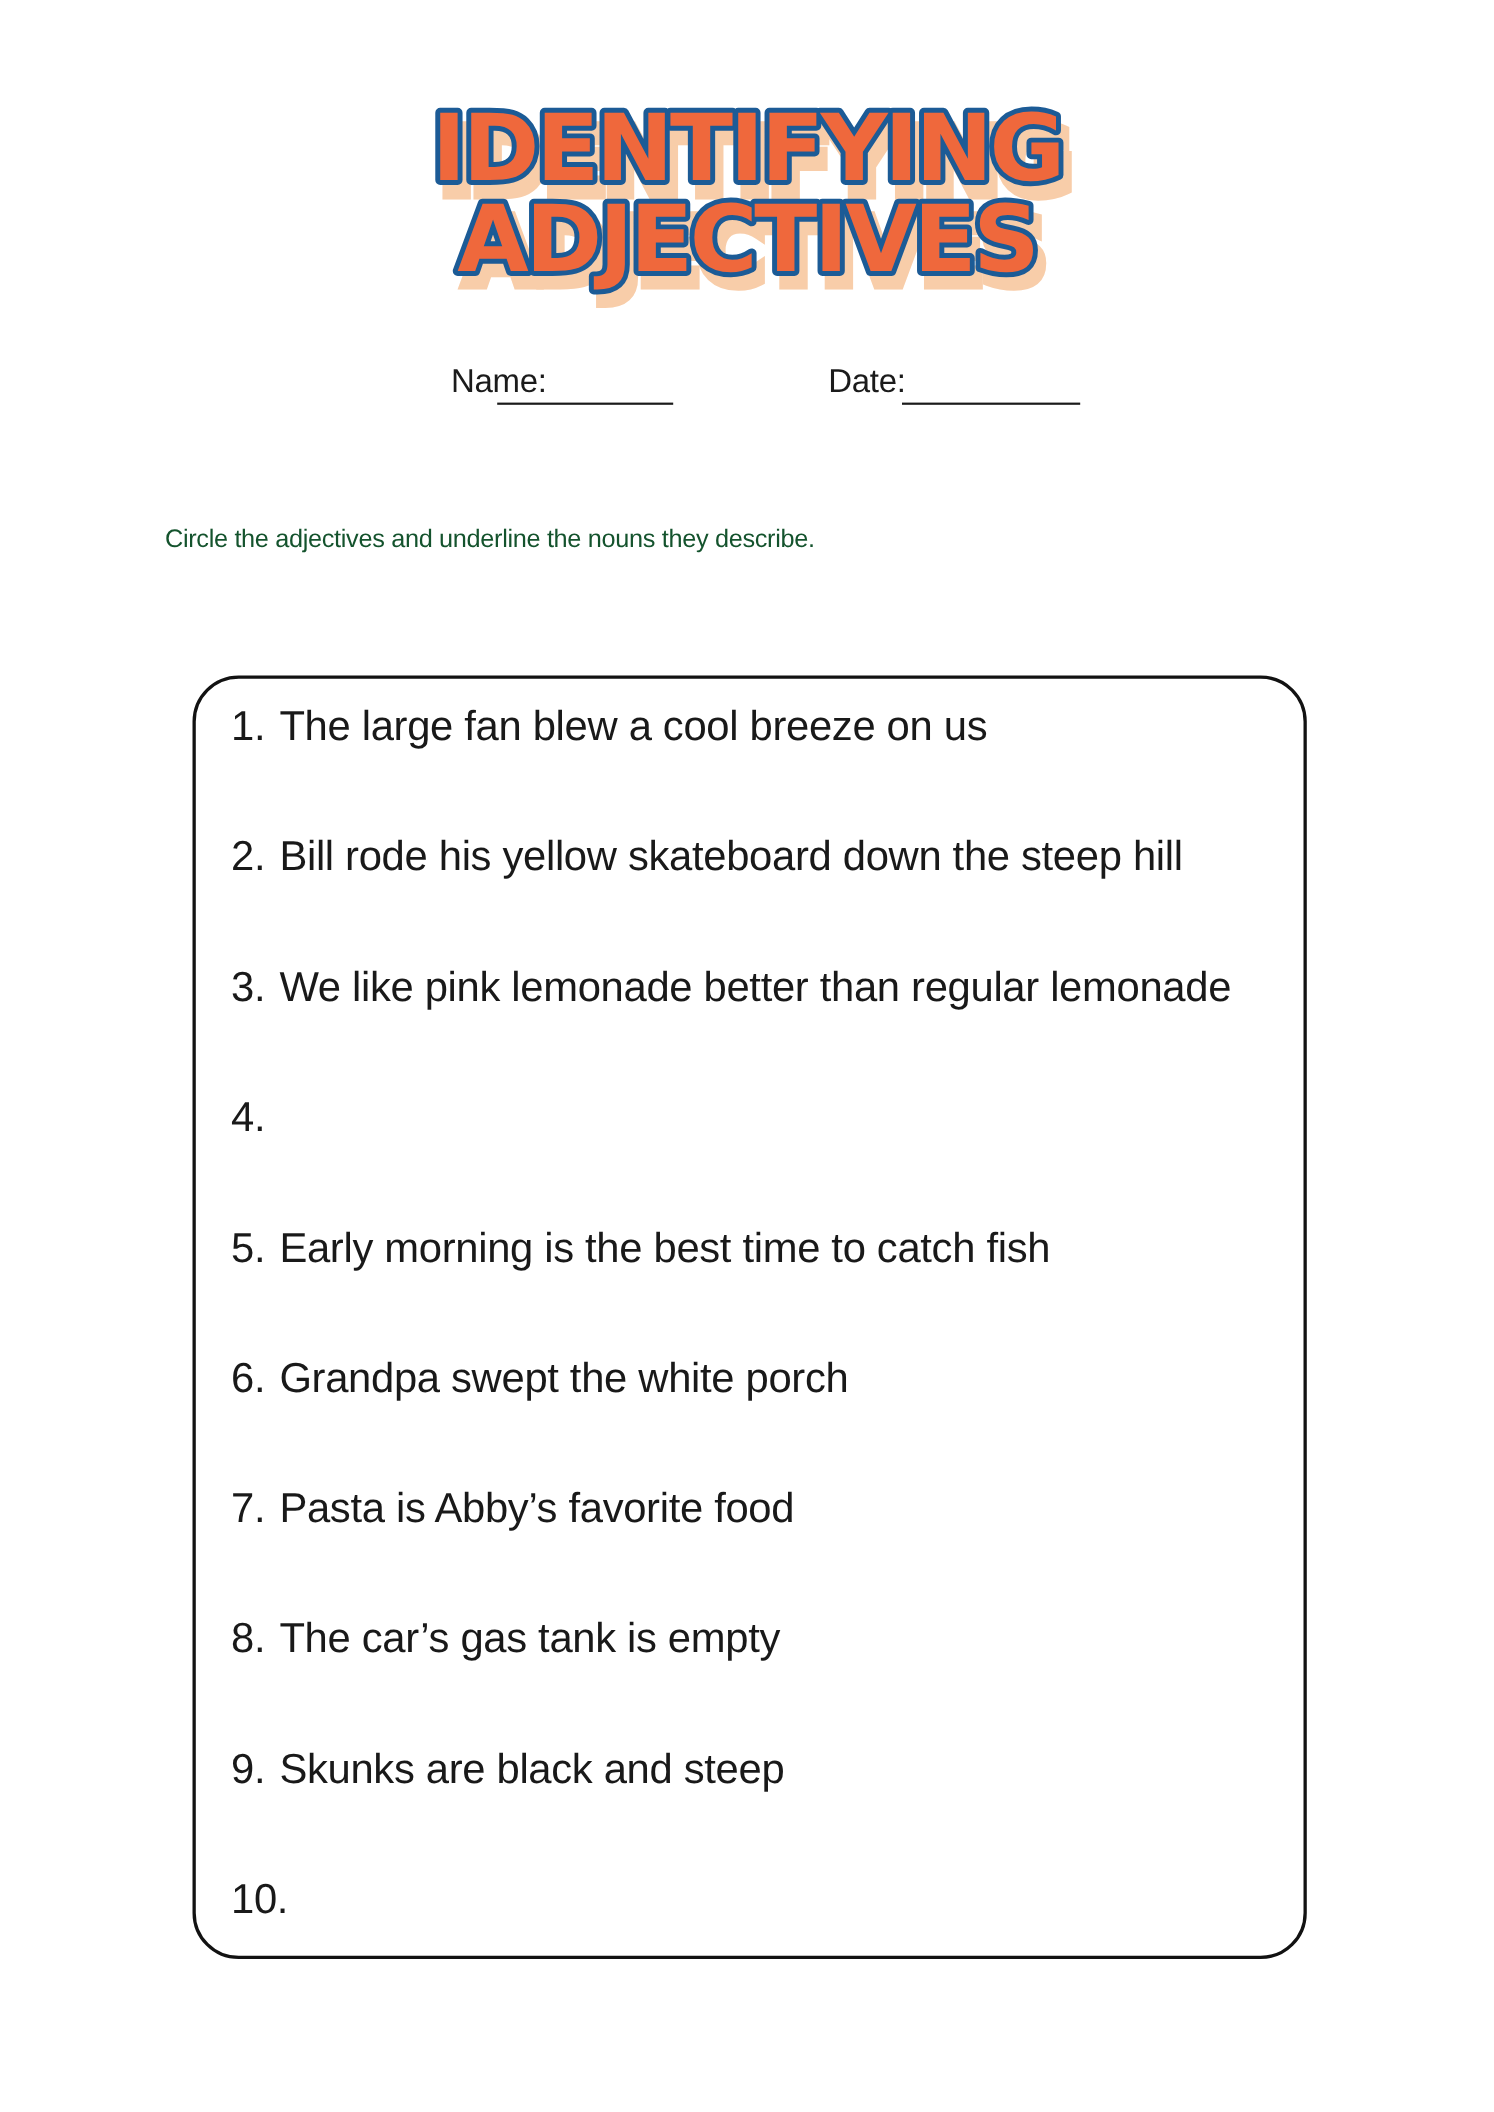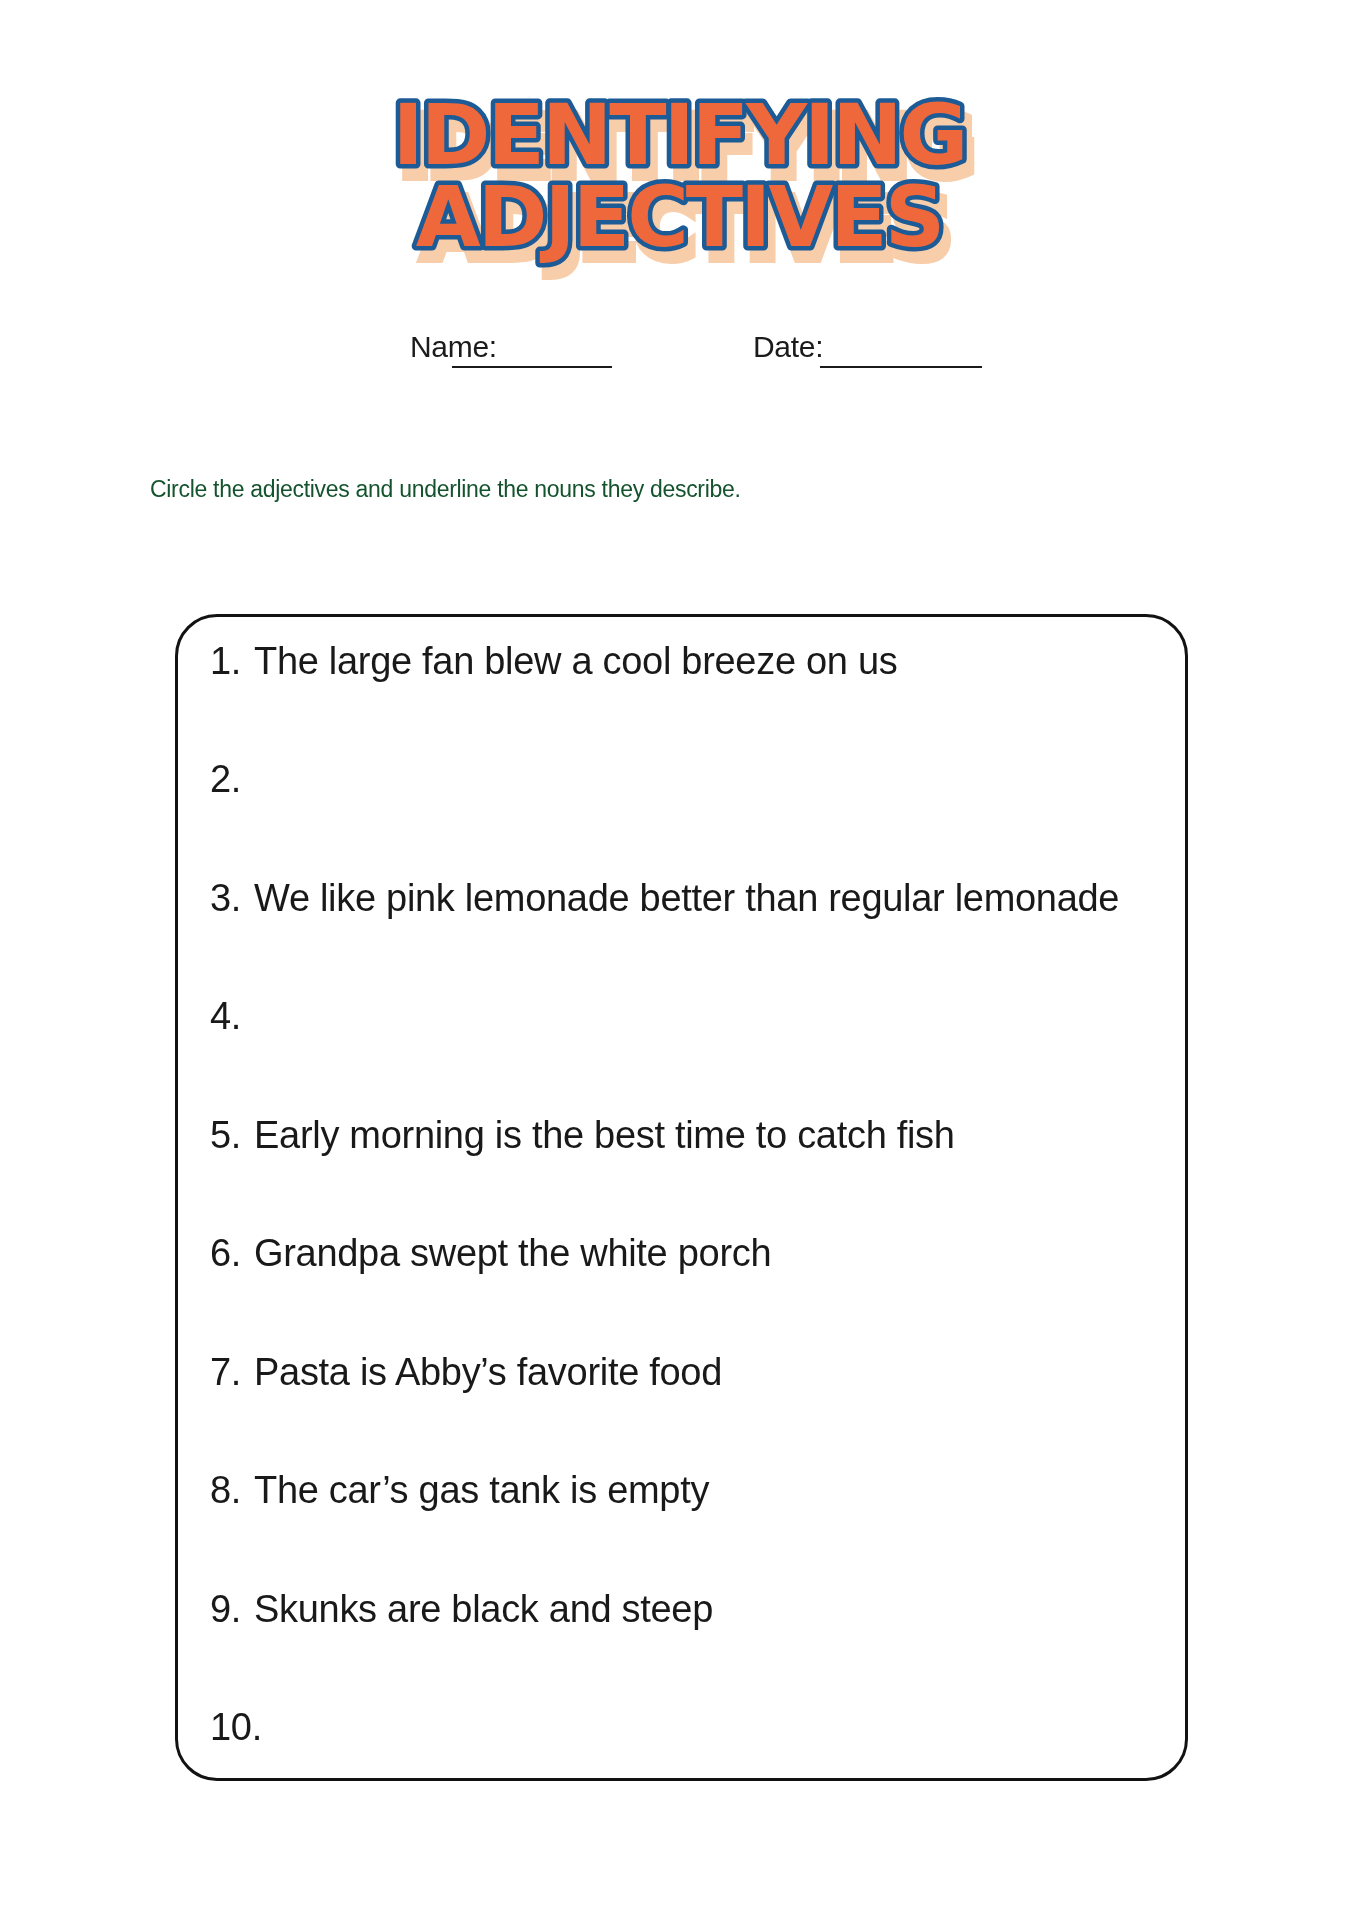--- a/index.html
+++ b/index.html
@@ -142,20 +142,21 @@
 
   <div class="sentence-box">
     <ol class="sentence-list" id="sentence-list">
   <li class="sentence-item">
     <span class="sentence-number">1.</span>
     <span class="sentence-text">The large fan blew a cool breeze on us</span>
   </li>
 
   <li class="sentence-item">
     <span class="sentence-number">2.</span>
+    <span class="sentence-text">Bill rode his yellow skateboard down the steep hill</span>
   </li>
 
   <li class="sentence-item">
     <span class="sentence-number">3.</span>
     <span class="sentence-text">We like pink lemonade better than regular lemonade</span>
   </li>
 
   <li class="sentence-item">
     <span class="sentence-number">4.</span>
   </li>

